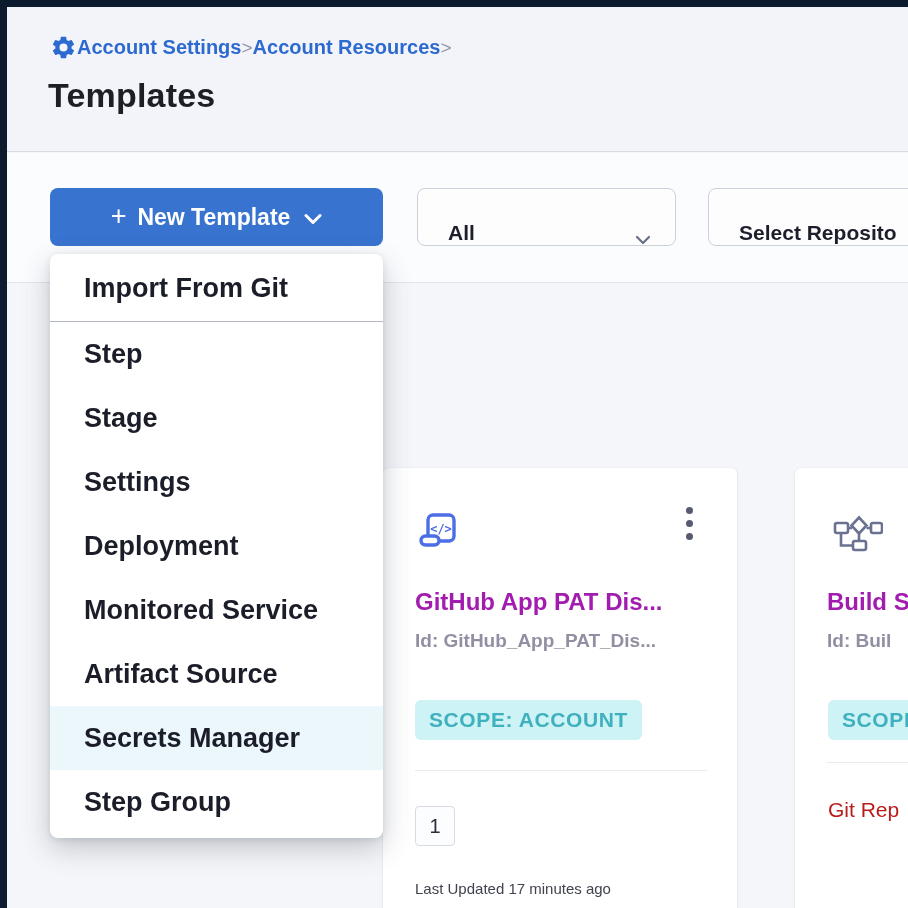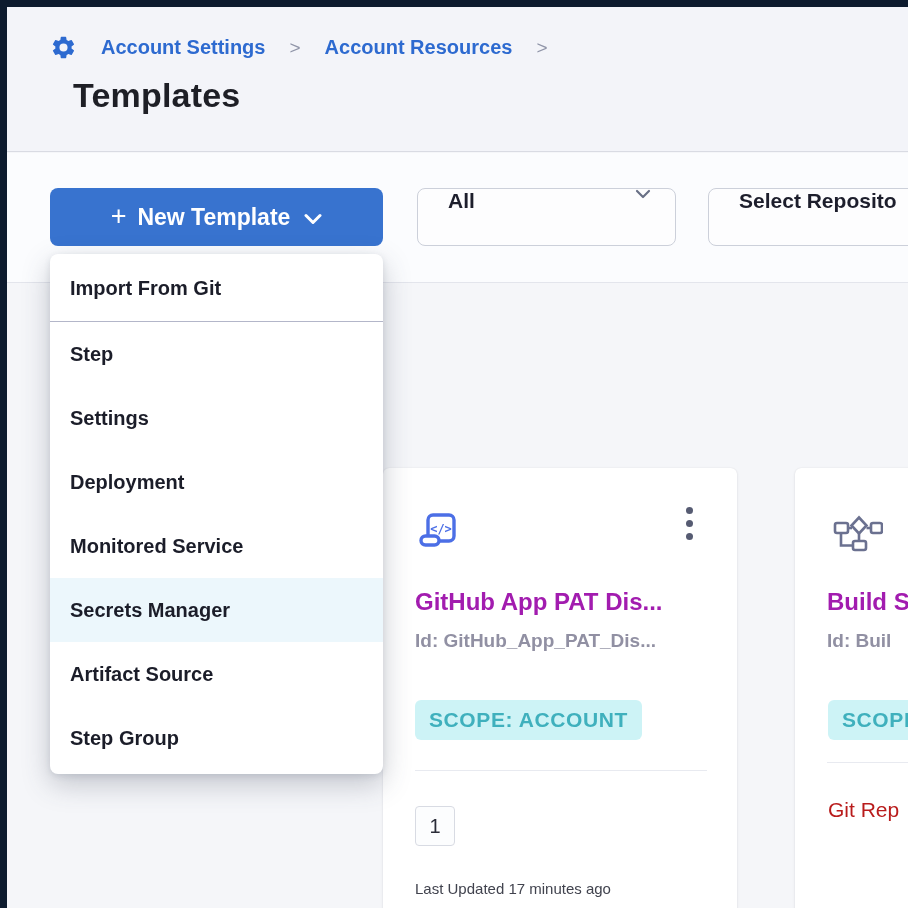--- a/index.html
+++ b/index.html
@@ -10,41 +10,41 @@
   }
   *{margin:0;padding:0;box-sizing:border-box;}
   html,body{width:908px;height:908px;overflow:hidden;
     font-family:"Liberation Sans","DejaVu Sans",sans-serif;}
   .stage{position:relative;width:908px;height:908px;background:var(--content-bg);overflow:hidden;}
   .edge-top{position:absolute;left:0;top:0;width:908px;height:7px;background:var(--edge-navy);z-index:30;}
   .edge-left{position:absolute;left:0;top:0;width:7px;height:908px;background:var(--edge-navy);z-index:30;}
 
   .header{position:absolute;left:7px;top:7px;right:0;height:145px;background:var(--header-bg);
     border-bottom:1px solid #d9dbe3;}
-  .breadcrumb{position:absolute;left:43px;top:27px;display:flex;align-items:center;gap:24px;
+  .breadcrumb{position:absolute;left:43px;top:27px;display:flex;align-items:center;gap:0;
     font-size:20px;font-weight:600;color:var(--link-blue);}
   .breadcrumb .sep{color:#8f94a8;font-weight:400;font-size:19px;}
   .crumb{cursor:pointer;}
-  .page-title{position:absolute;left:41px;top:69px;font-size:34px;font-weight:700;color:#1e1f26;letter-spacing:.2px;margin-left:25px;}
+  .page-title{position:absolute;left:41px;top:69px;font-size:34px;font-weight:700;color:#1e1f26;letter-spacing:.2px;}
 
   .toolbar{position:absolute;left:7px;top:153px;right:0;height:130px;background:var(--toolbar-bg);
     border-bottom:1px solid #e3e5ec;}
 
   .btn-primary{position:absolute;left:50px;top:188px;width:333px;height:58px;background:var(--accent-blue);
     border:none;border-radius:8px;color:#fff;display:flex;align-items:center;justify-content:center;gap:11px;
     font-size:23px;font-weight:700;cursor:pointer;font-family:inherit;}
   .btn-primary .plus{font-size:27px;font-weight:400;line-height:1;margin-top:-2px;}
   .select-box{position:absolute;top:188px;height:58px;background:#fdfdfe;border:1px solid #ccd0da;
-    border-radius:8px;display:flex;align-items:flex-start;font-size:21px;font-weight:600;color:#1d1e2c;cursor:pointer;gap:48px;}
+    border-radius:8px;display:flex;align-items:flex-end;font-size:21px;font-weight:600;color:#1d1e2c;cursor:pointer;gap:48px;}
   .select-all{left:417px;width:259px;padding:0 24px 0 30px;justify-content:space-between;}
   .select-repo{left:708px;width:262px;padding:0 24px 0 30px;}
 
   .menu{position:absolute;left:50px;top:254px;width:333px;background:#fff;border-radius:8px;z-index:20;
     box-shadow:0 10px 28px rgba(60,70,90,.28),0 2px 6px rgba(60,70,90,.12);padding:2px 0 4px 0;}
-  .menu-item{height:64px;display:flex;align-items:center;padding-left:20px;font-size:20px;font-weight:600;
+  .menu-item{height:64px;display:flex;align-items:center;padding-left:34px;font-size:27px;font-weight:600;
     color:#1b1d29;cursor:pointer;}
   .menu-item.first{height:65px;}
   .menu-item.highlighted{background:var(--menu-highlight);}
   .menu-divider{height:1px;background:#b3b6c9;}
 
   .card{position:absolute;top:468px;background:#fff;border-radius:6px;z-index:5;
     box-shadow:0 1px 3px rgba(40,41,61,.10),0 0 1px rgba(40,41,61,.12);}
   .card1{left:383px;width:354px;height:460px;}
   .card2{left:795px;width:350px;height:460px;}
   .card-icon{position:absolute;left:32px;top:42px;}
@@ -150,24 +150,25 @@
     <div class="card-id">Id: Buil</div>
     <div class="scope-badge" style="left:33px;">SCOPE</div>
     <div class="card-divider"></div>
     <div class="card-footer-text">Git Rep</div>
   </div>
 
   <div class="menu">
     <div class="menu-item first">Import From Git</div>
     <div class="menu-divider"></div>
     <div class="menu-item">Step</div>
+    <div class="menu-item">Stage</div>
     <div class="menu-item">Settings</div>
     <div class="menu-item">Deployment</div>
     <div class="menu-item">Monitored Service</div>
+    <div class="menu-item">Artifact Source</div>
     <div class="menu-item highlighted">Secrets Manager</div>
-    <div class="menu-item">Artifact Source</div>
     <div class="menu-item">Step Group</div>
   </div>
 
   <div class="edge-top"></div>
   <div class="edge-left"></div>
 
 </div>
 
 </body></html>

